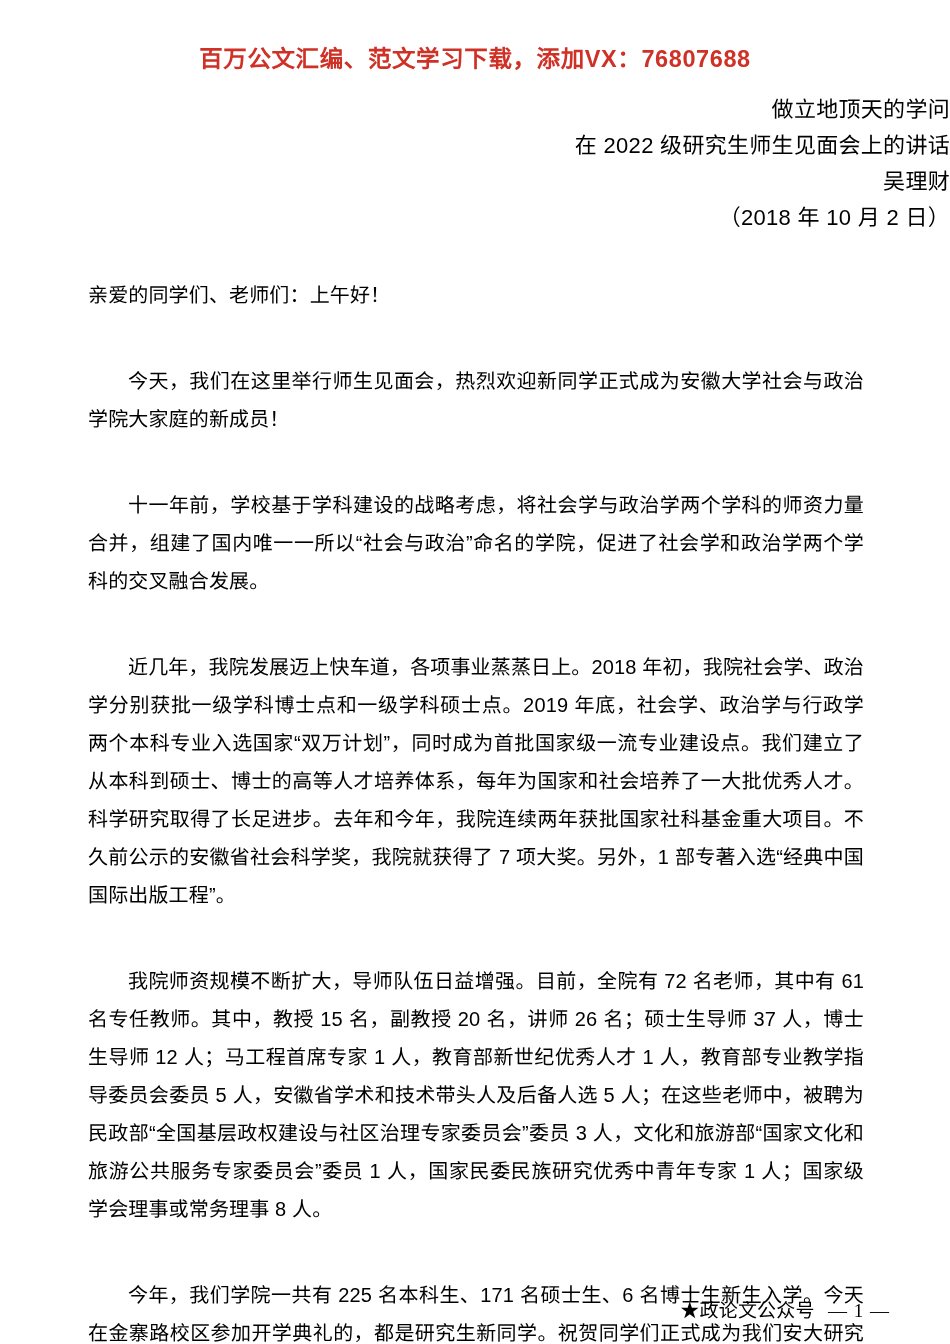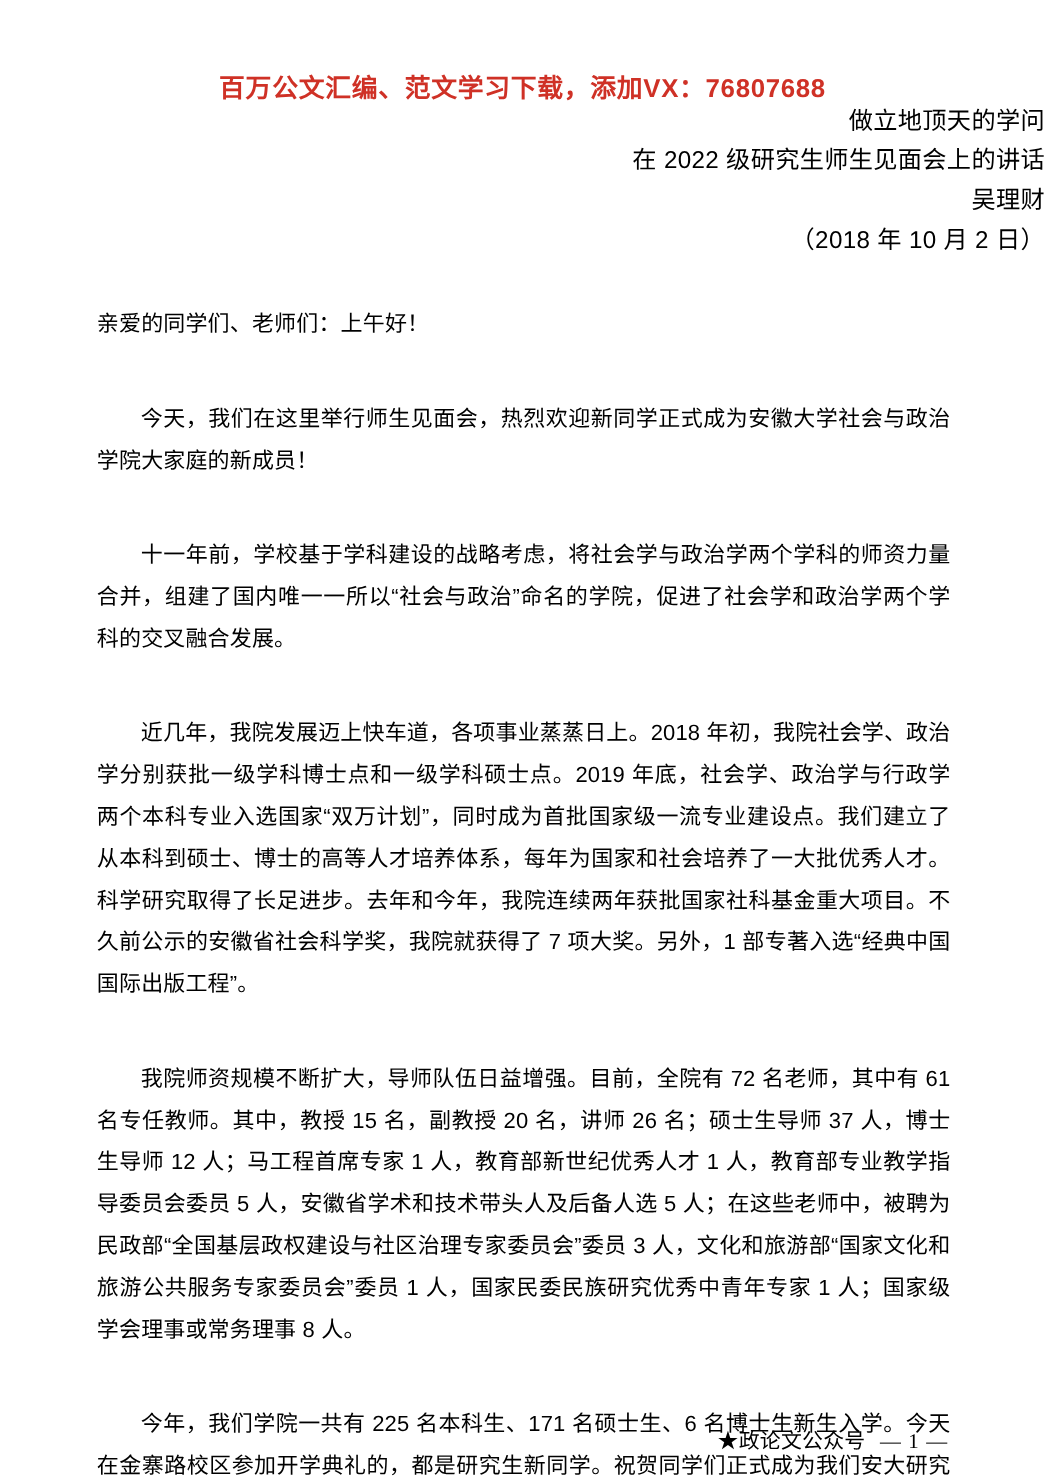--- a/index.html
+++ b/index.html
@@ -26,21 +26,20 @@
     position: absolute;
     top: 40px;
     left: 0;
     width: 950px;
     text-align: center;
     color: #cf3126;
     font-size: 23.5px;
     font-weight: 700;
     letter-spacing: 0.6px;
     white-space: nowrap;
-    margin-top: 21px;
   }
 
   
   .title-block {
     position: absolute;
     top: 92px;
     left: 0;
     width: 950px;
     text-align: center;
   }
@@ -76,21 +75,21 @@
     margin-top: 48px;
   }
 
   
   .page-footer {
     position: absolute;
     bottom: 22px;
     left: 0;
     width: 950px;
     text-align: right;
-    padding-right: 88px;
+    padding-right: 60px;
     box-sizing: border-box;
     font-size: 19px;
     white-space: nowrap;
   }
   .footer-mark {
     font-family: "Liberation Serif", "DejaVu Serif", serif;
     letter-spacing: 0.2px;
   }
   .footer-pageno {
     font-family: "Liberation Serif", "DejaVu Serif", serif;

